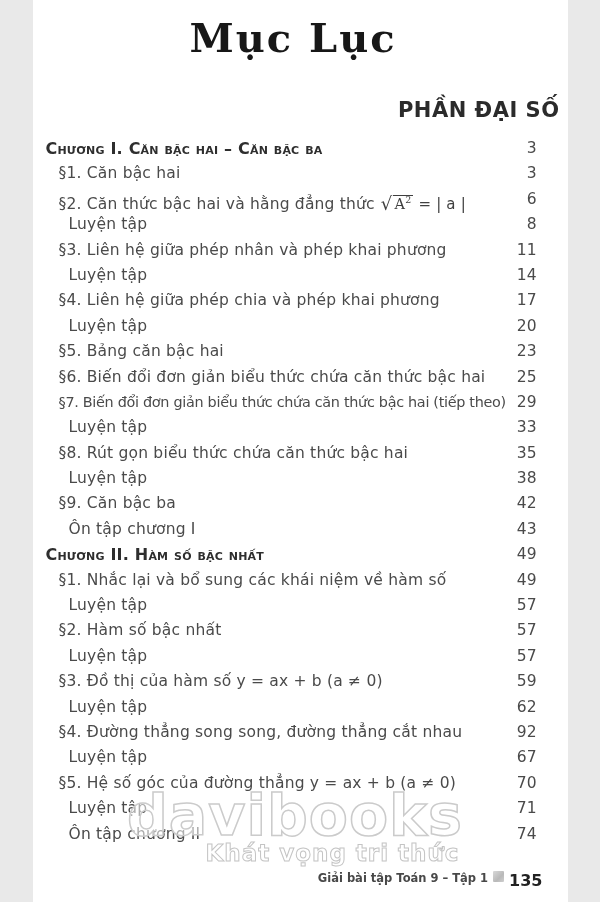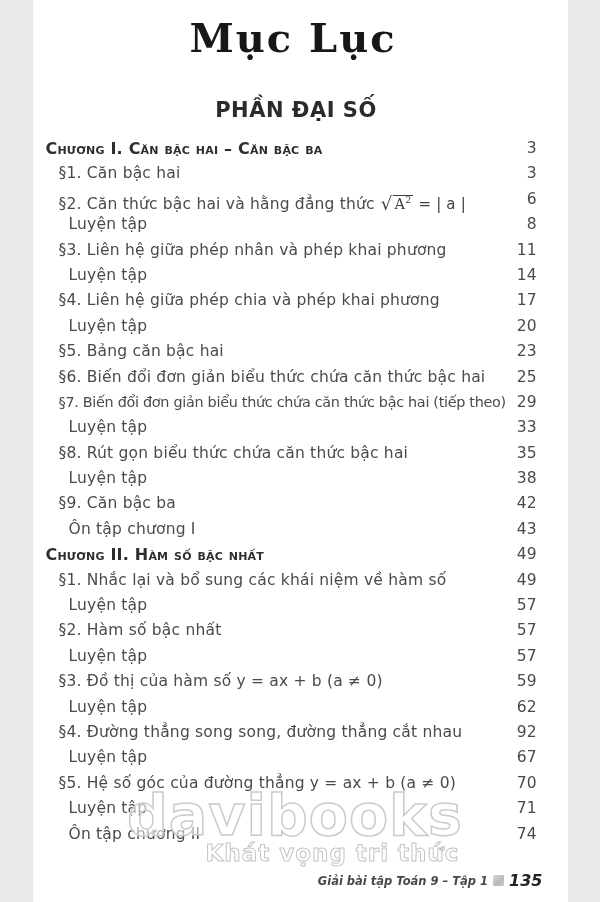--- a/index.html
+++ b/index.html
@@ -16,21 +16,21 @@
     position:absolute; top:14px; left:0; right:14px;
     text-align:center;
     font-family:"DejaVu Serif", serif;
     font-weight:bold;
     font-size:40px;
     letter-spacing:2px;
     color:#171717;
   }
   .part-heading {
     position:absolute; top:98px; left:0; right:8px;
-    text-align:center;
+    text-align:right;
     font-weight:bold;
     font-size:21px;
     letter-spacing:0.5px;
     color:#2b2b2b;
   }
   .toc {
     position:absolute; top:136px; left:0; right:0;
     z-index:1;
   }
   .row {
@@ -76,23 +76,22 @@
     position:absolute; top:841px; left:65px; right:0;
     text-align:center;
     font-size:23px; font-weight:bold; line-height:1.1;
     letter-spacing:1px;
     color:rgba(255,255,255,0.55);
     -webkit-text-stroke:1px #c4c4c4;
   }
   
   .footer {
     position:absolute; right:25px; bottom:12px;
-    display:flex; align-items:center; gap:5px;
+    display:flex; align-items:flex-start; gap:5px;
     z-index:3;
-    font-style:italic;
   }
   .footer-book { font-size:11.5px; color:#484848; font-weight:bold; letter-spacing:0; }
   .publisher-mark {
     width:11px; height:11px;
     background:linear-gradient(135deg,#d9d9d9 0%,#b9b9b9 60%,#cfcfcf 100%);
     border-radius:1px;
     display:inline-block;
   }
   .footer-page { font-size:16px; font-weight:bold; color:#222222; }
 </style>

